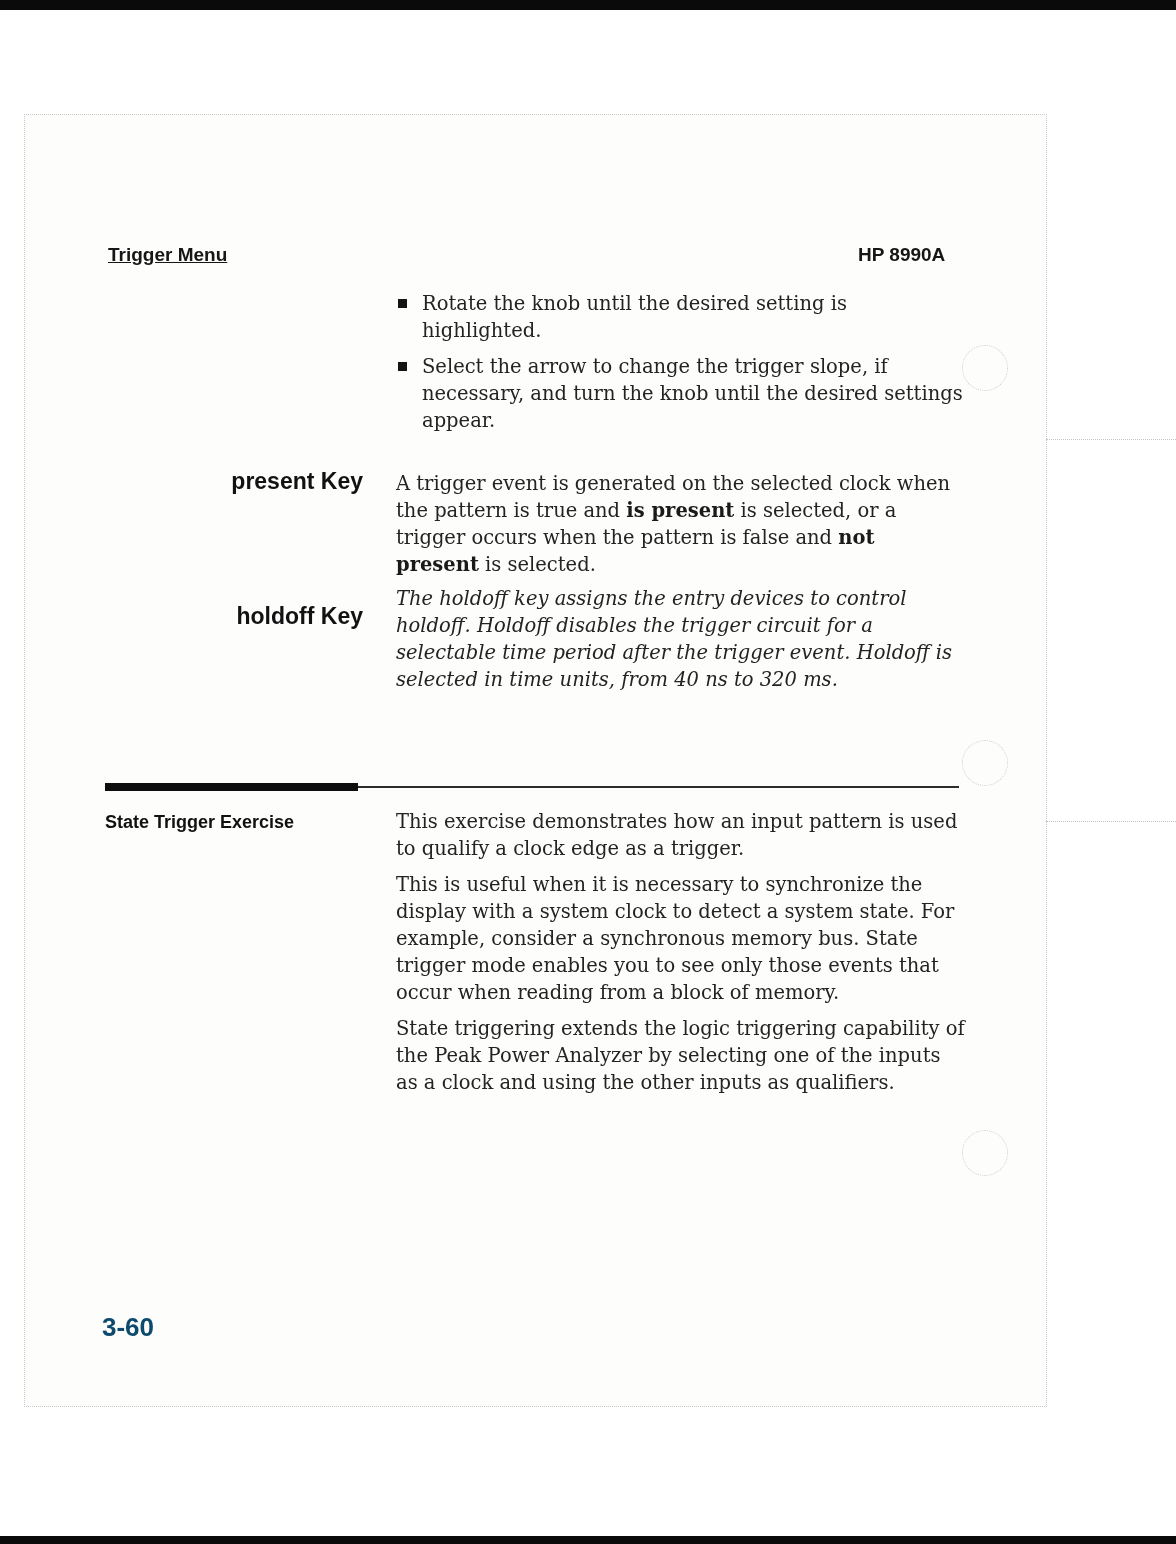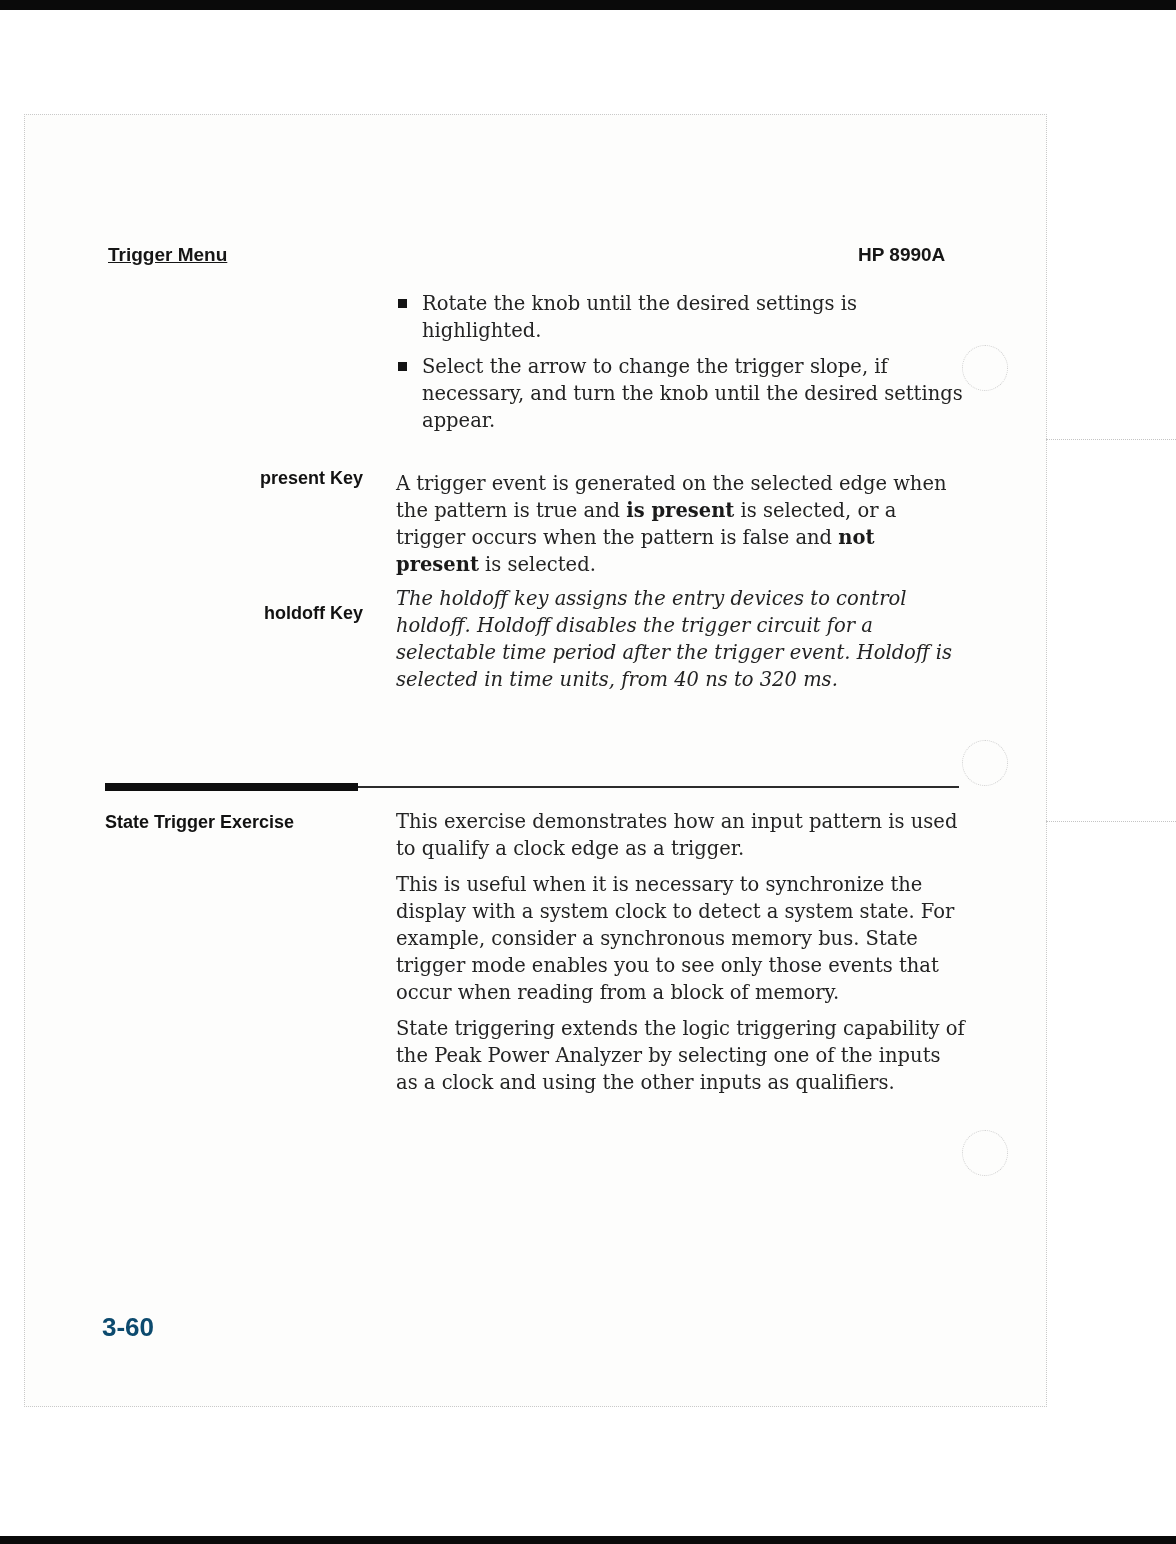--- a/index.html
+++ b/index.html
@@ -84,21 +84,21 @@
     margin: 9px 15px 0 2px;
   }
 
   .side-heading {
     position: absolute;
     left: 105px;
     width: 258px;
     text-align: right;
     font-family: "Liberation Sans", sans-serif;
     font-weight: bold;
-    font-size: 18px;
+    font-size: 23px;
     color: #121212;
   }
   .col-para {
     position: absolute;
     left: 396px;
     width: 568px;
   }
 
   .divider-thick {
     position: absolute;
@@ -164,30 +164,30 @@
 <div class="hole-punch" style="left:962px; top:345px;"></div>
 <div class="hole-punch" style="left:962px; top:740px;"></div>
 <div class="hole-punch" style="left:962px; top:1130px;"></div>
 
 <div class="hdr left">Trigger Menu</div>
 <div class="hdr right">HP 8990A</div>
 
 <div class="bullets body-text">
   <div class="bullet-item">
     <span class="bullet-marker"></span>
-    <span>Rotate the knob until the desired settings is highlighted.</span>
+    <span>Rotate the knob until the desired setting is highlighted.</span>
   </div>
   <div class="bullet-item">
     <span class="bullet-marker"></span>
     <span>Select the arrow to change the trigger slope, if necessary, and turn the knob until the desired settings appear.</span>
   </div>
 </div>
 
 <div class="side-heading" style="top:468px;">present Key</div>
-<div class="col-para body-text" style="top:470px;"><span>A trigger event is generated on the selected edge when the pattern is true and </span><b>is present</b><span> is selected, or a trigger occurs when the pattern is false and </span><b>not present</b><span> is selected.</span></div>
+<div class="col-para body-text" style="top:470px;"><span>A trigger event is generated on the selected clock when the pattern is true and </span><b>is present</b><span> is selected, or a trigger occurs when the pattern is false and </span><b>not present</b><span> is selected.</span></div>
 
 <div class="side-heading" style="top:603px;">holdoff Key</div>
 <div class="col-para body-text" style="top:585px;font-style:italic;">The holdoff key assigns the entry devices to control holdoff. Holdoff disables the trigger circuit for a selectable time period after the trigger event. Holdoff is selected in time units, from 40 ns to 320 ms.</div>
 
 <div class="divider-thick"></div>
 <div class="divider-thin"></div>
 
 <div class="section-heading">State Trigger Exercise</div>
 <div class="exercise-paras body-text">
   <p>This exercise demonstrates how an input pattern is used to qualify a clock edge as a trigger.</p>

